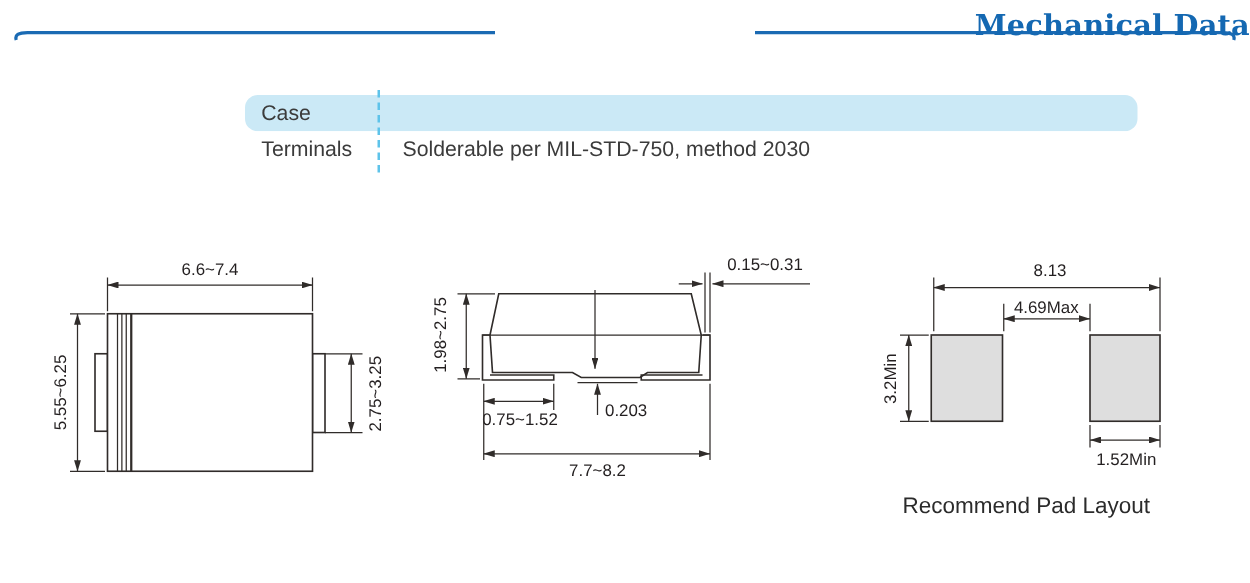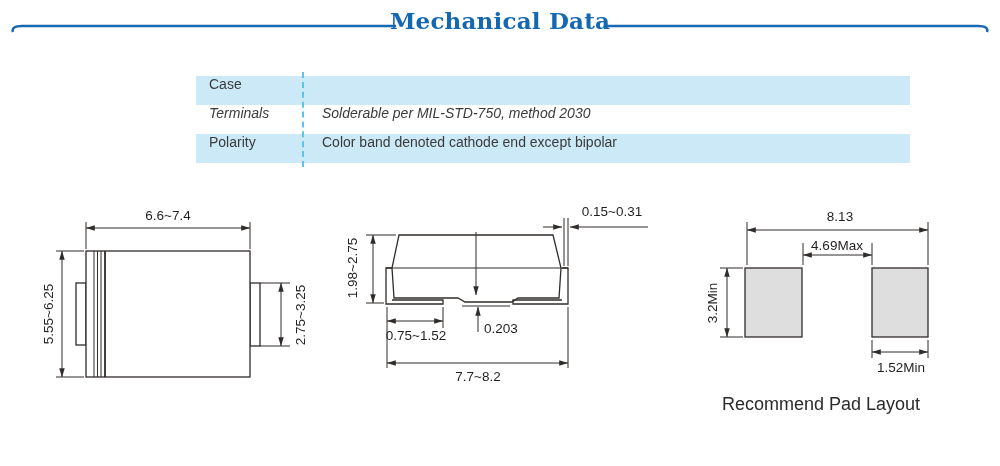--- a/index.html
+++ b/index.html
@@ -1,27 +1,27 @@
 <!DOCTYPE html>
 <html><head>
 <meta charset="utf-8">
 <style>
   html,body{margin:0;padding:0;background:#fff;}
   #page{position:relative;width:1000px;height:466px;background:#fff;overflow:hidden;
         font-family:"Liberation Sans",sans-serif;color:#231f20;}
   
   #header-lines{position:absolute;left:0;top:0;width:1000px;height:45px;}
-  #page-title{position:absolute;left:0;top:7px;width:1000px;text-align:center;
+  #page-title{position:absolute;left:0;top:7px;width:1000px;text-align:right;
         font-family:"DejaVu Serif","Liberation Serif",serif;font-weight:bold;
         font-size:23px;color:#1468b2;letter-spacing:.2px;}
   
   #spec-table{position:absolute;left:196px;top:76px;width:714px;}
-  .spec-row{display:flex;align-items:flex-start;height:29px;font-size:14px;color:#3b3b3b;}
+  .spec-row{display:flex;align-items:center;height:29px;font-size:17px;color:#3b3b3b;border-radius:10px;}
   .row-blue{background:#cbe9f6;}
-  .row-white{background:#ffffff;font-style:italic;}
+  .row-white{background:#ffffff;}
   .spec-label{width:107px;padding-left:13px;box-sizing:border-box;flex:none;}
   .spec-value{flex:1;padding-left:19px;}
   #col-divider{position:absolute;left:106px;top:-4px;bottom:-4px;width:0;
         border-left:2px dashed #5ec3ea;}
   
   .drawing{position:absolute;}
   svg text{font-family:"Liberation Sans",sans-serif;font-size:13.5px;fill:#231f20;}
   .dim{stroke:#302c2a;stroke-width:1;fill:none;}
   .outline{stroke:#302c2a;stroke-width:1.3;fill:#ffffff;}
   .outline-open{stroke:#302c2a;stroke-width:1.3;fill:none;}
@@ -38,24 +38,20 @@
   </svg>
   <div id="page-title">Mechanical Data</div>
 
   <div id="spec-table">
     <div class="spec-row row-blue">
       <div class="spec-label">Case</div>
     </div>
     <div class="spec-row row-white">
       <div class="spec-label">Terminals</div>
       <div class="spec-value">Solderable per MIL-STD-750, method 2030</div>
-    </div>
-    <div class="spec-row row-blue">
-      <div class="spec-label">Polarity</div>
-      <div class="spec-value">Color band denoted cathode end except bipolar</div>
     </div>
     <div id="col-divider"></div>
   </div>
 
   <svg class="drawing" style="left:30px;top:200px;" width="285" height="190" viewBox="30 200 285 190">
     <defs>
       <marker id="arrA" markerUnits="userSpaceOnUse" markerWidth="9" markerHeight="5.5" viewBox="0 0 9 5.5" refX="8.8" refY="2.75" orient="auto-start-reverse">
         <path d="M0,0 L9,2.75 L0,5.5 Z" fill="#302c2a"></path>
       </marker>
     </defs>

